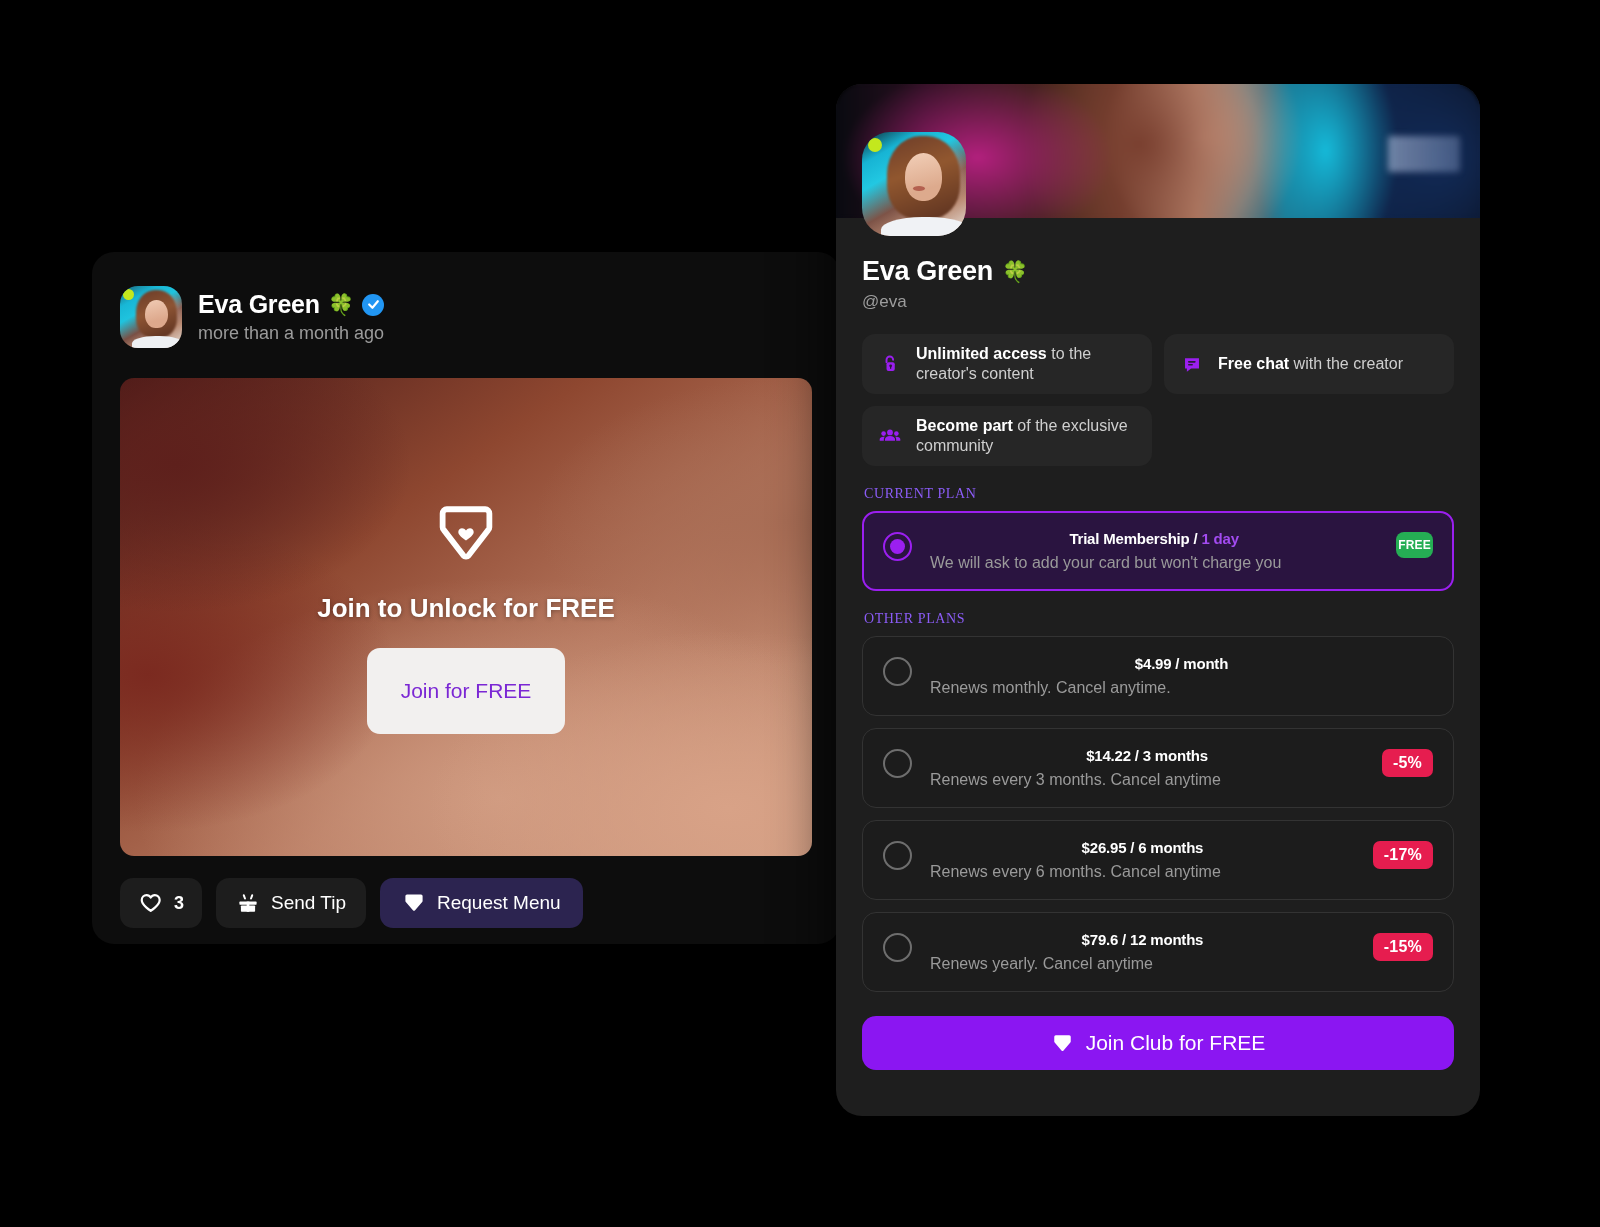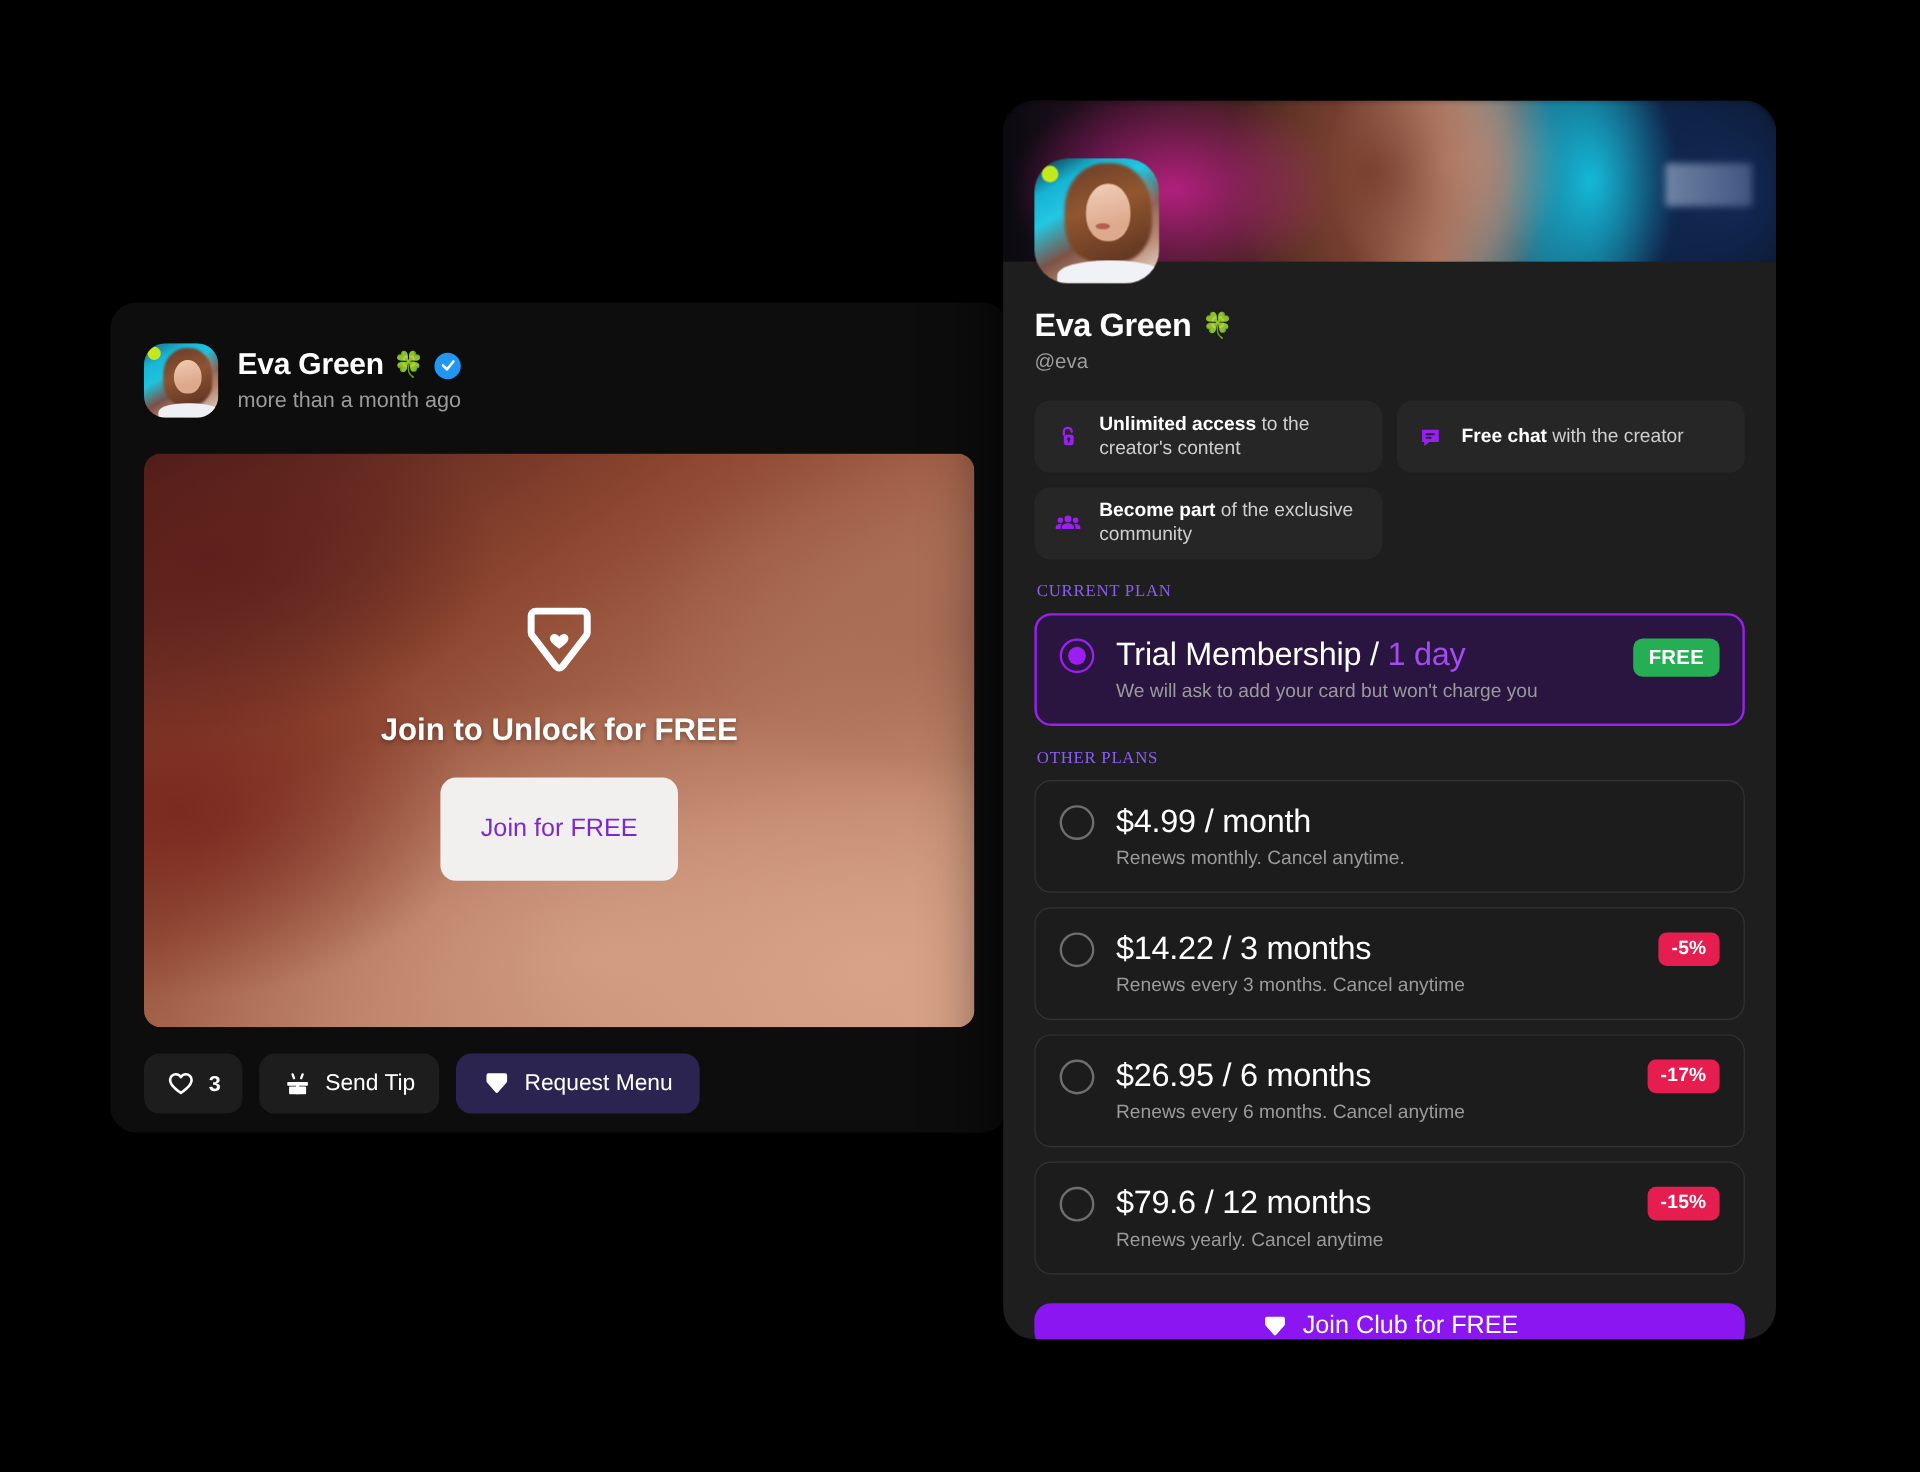--- a/index.html
+++ b/index.html
@@ -285,43 +285,43 @@
     margin-top: 2px;
     display: flex; align-items: center; justify-content: center;
   }
   .radio.on { border-color: #9b1ff0; }
   .radio.on::after {
     content: ""; width: 15px; height: 15px; border-radius: 50%;
     background: #9b1ff0;
   }
 
   .plan-main { flex: 1 1 auto; }
-  .plan-title { font-size: 27px; font-weight: normal; color: #ffffff; letter-spacing: -.2px; }
+  .plan-title { font-size: 15px; font-weight: bold; color: #ffffff; letter-spacing: -.2px; text-align: center; }
   .plan-title .accent { color: #a24bf0; }
   .plan-sub { font-size: 16px; color: #9a9a9a; margin-top: 7px; }
 
   .badge {
     flex: 0 0 auto;
     align-self: flex-start;
     margin-top: 2px;
     border-radius: 8px;
-    font-size: 17px;
+    font-size: 12px;
     font-weight: bold;
     color: #fff;
-    padding: 6px 13px;
+    padding: 6px 2px;
     letter-spacing: .2px;
   }
   .badge.free { background: #25ae54; }
   .badge.discount { background: #e61d4f; font-size: 16px; padding: 5px 11px; border-radius: 7px; }
 
   .join-club-btn {
     width: 100%;
     margin-top: 24px;
     margin-bottom: 16px;
-    height: 38px;
+    height: 54px;
     background: #8b16f2;
     border: none;
     border-radius: 14px;
     color: #fff;
     font-size: 21px;
     font-family: "Liberation Sans", sans-serif;
     display: flex; align-items: center; justify-content: center; gap: 12px;
     cursor: pointer;
   }
 </style>

